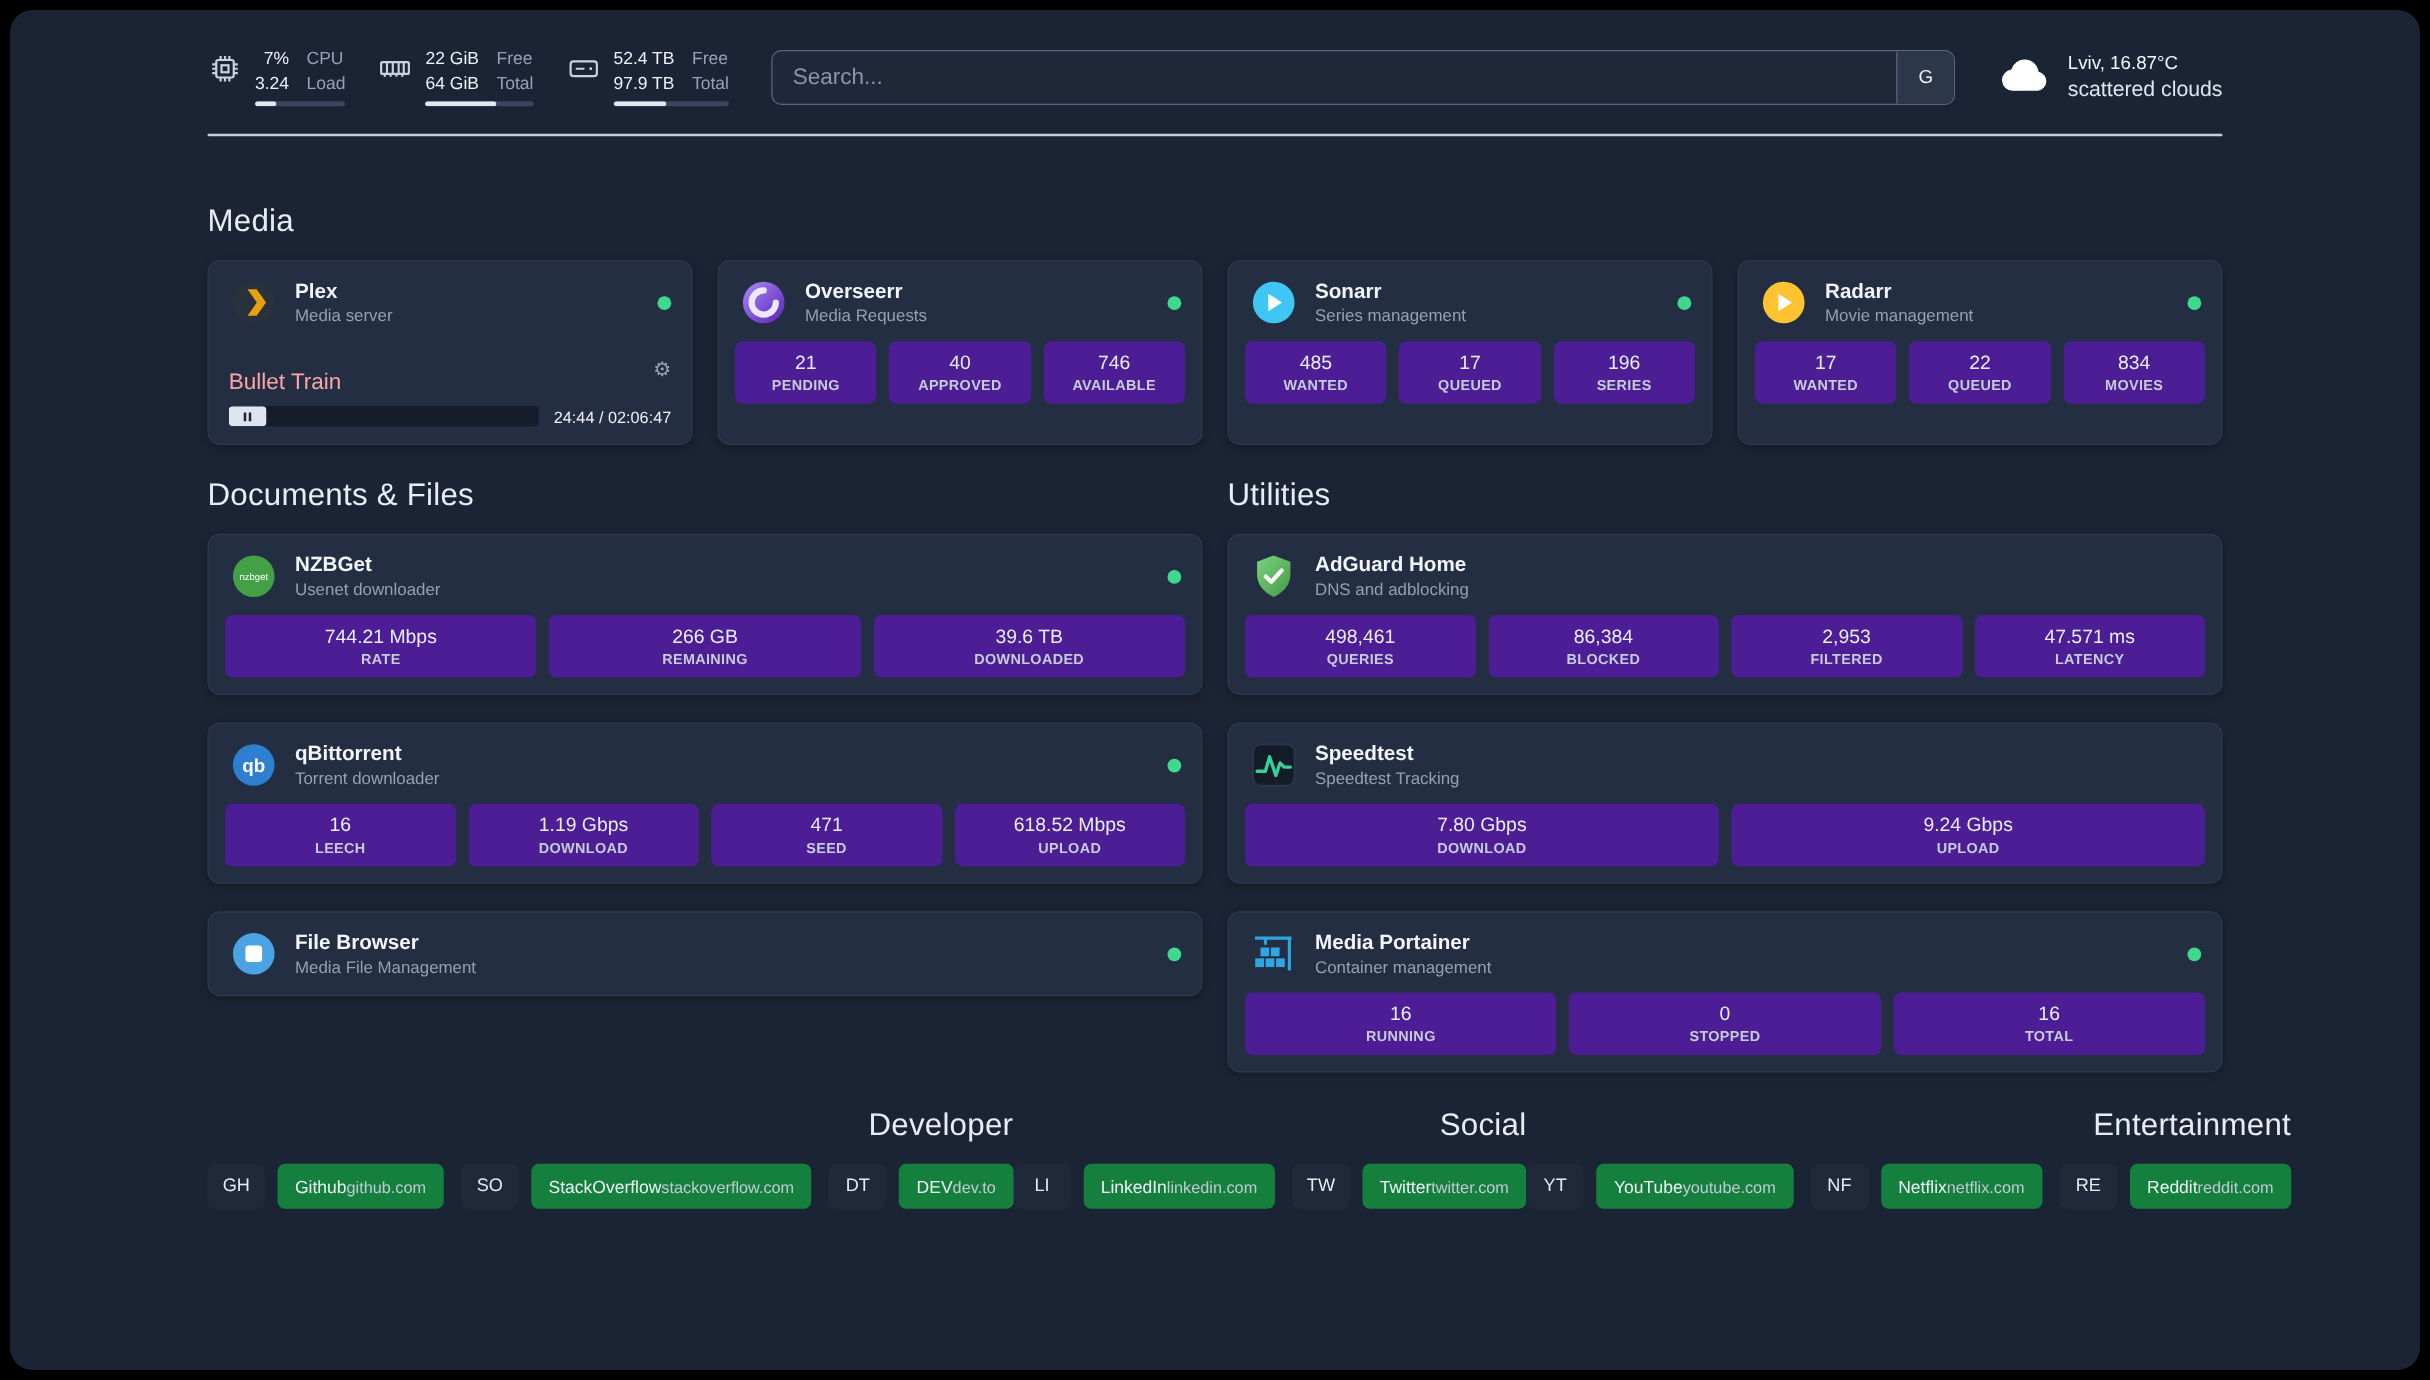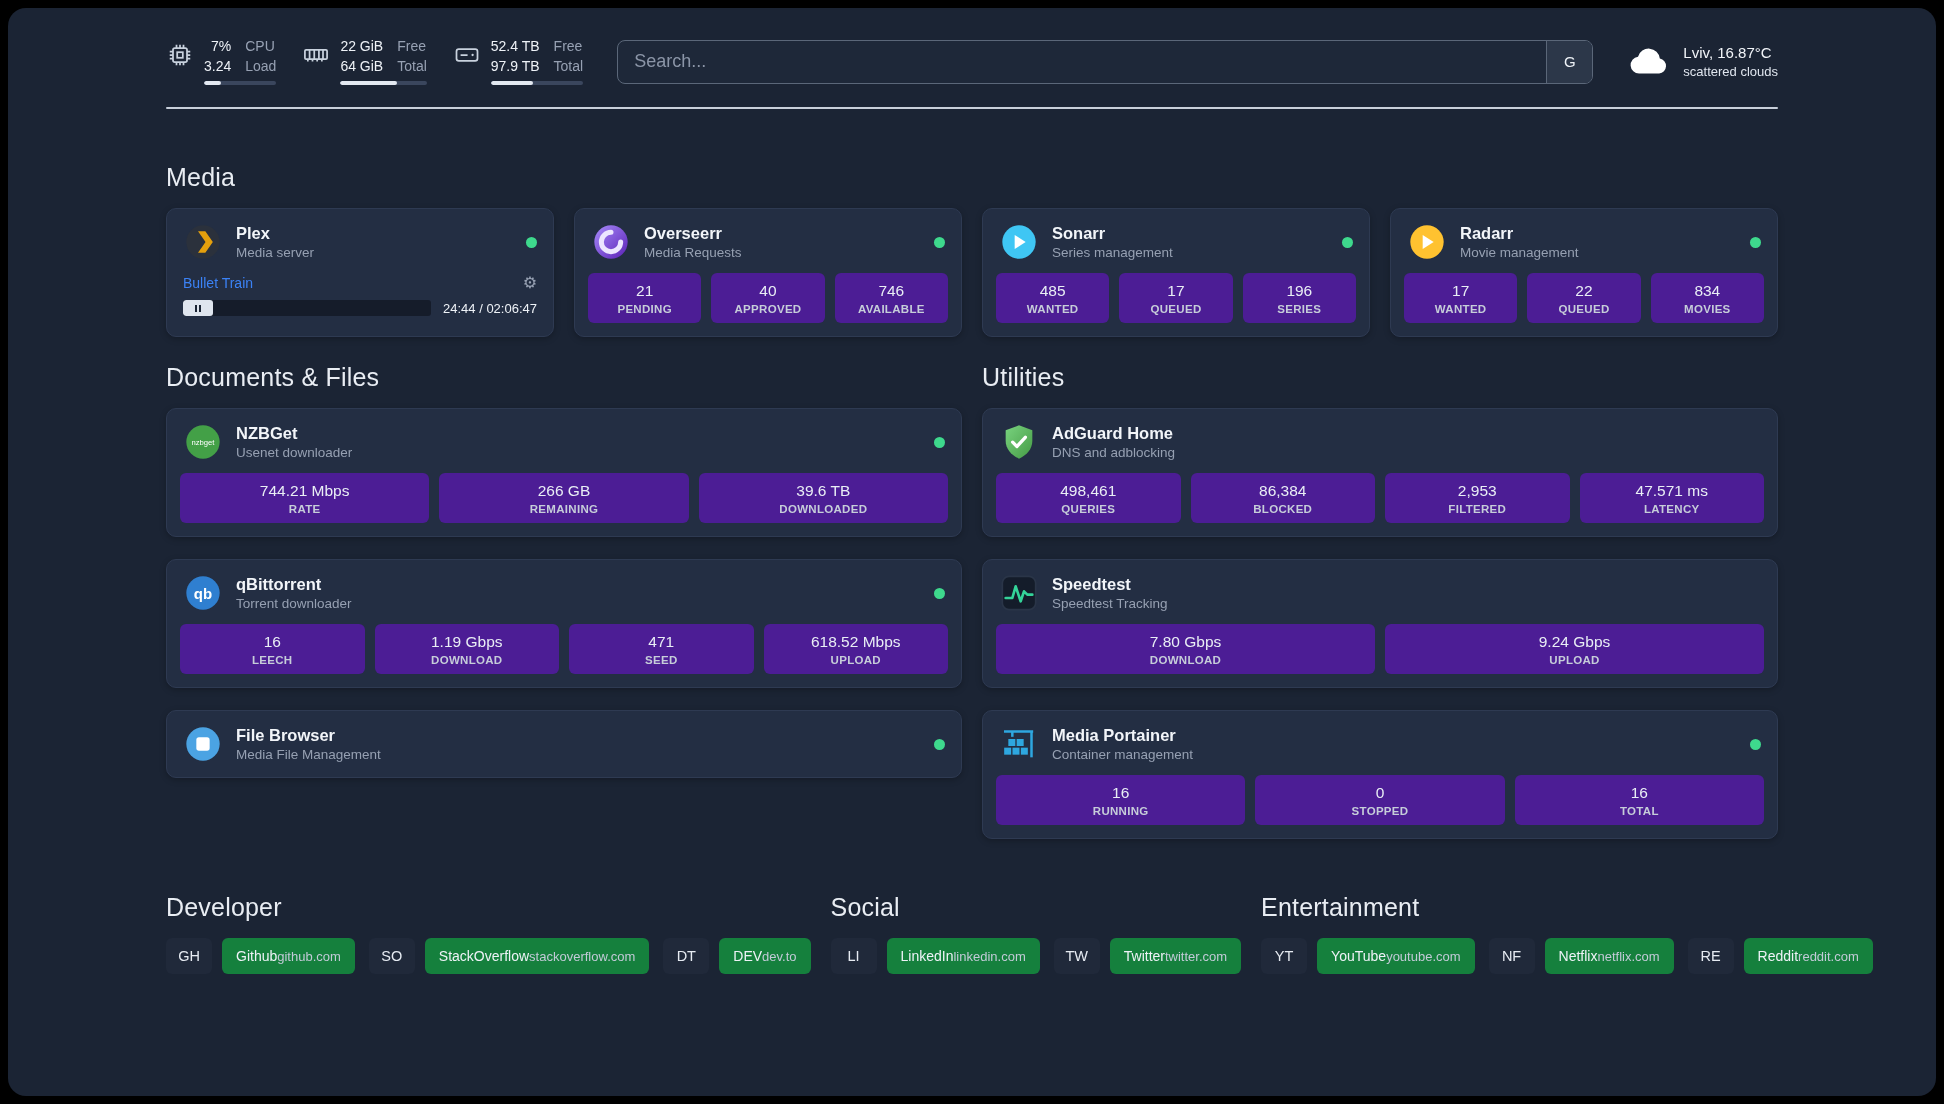--- a/index.html
+++ b/index.html
@@ -15,21 +15,21 @@
   .mval { color:#eef2f7; text-align:right; }
   .mlab { color:#97a1b3; }
   .mbar { height:4px; background:#3a465d; border-radius:2px; margin-top:6px; overflow:hidden; }
   .mfill { height:100%; background:#e3e9f1; border-radius:2px; }
   .search { flex:1; display:flex; align-items:stretch; height:44px; border:1px solid #5b6779; border-radius:8px; background:#1e2839; overflow:hidden; margin:0 8px; }
   .search input { flex:1; background:transparent; border:none; outline:none; color:#dfe5ee; font-size:18px; padding:0 16px; font-family:inherit; }
   .search input::placeholder { color:#8b95a7; }
   .gbtn { width:46px; display:flex; align-items:center; justify-content:center; background:#2c3749; border-left:1px solid #5b6779; color:#eef2f7; font-size:15px; cursor:pointer; }
   .weather { display:flex; align-items:center; gap:12px; cursor:pointer; }
   .wloc { font-size:15px; color:#f2f5f9; }
-  .wcond { font-size:13px; color:#dfe5ee; margin-top:3px; }
+  .wcond { font-size:17px; color:#dfe5ee; margin-top:3px; }
   .divider { height:2px; background:#dbe2ec; opacity:.9; margin-top:22px; border-radius:1px; }
 
   
   .h-section { font-size:25px; font-weight:500; color:#e9edf3; letter-spacing:.2px; }
   .media-head { margin-top:54px; margin-bottom:16px; }
   .grid4 { display:grid; grid-template-columns:repeat(4,1fr); gap:20px; }
   .card { background:#232e43; border:1px solid #2e3a52; border-radius:10px; box-shadow:0 2px 6px rgba(0,0,0,.25); cursor:pointer; }
   .card-head { display:flex; align-items:center; gap:13px; padding:13px 16px 11px; }
   .card-head-only { padding:13px 16px; }
   .svc-icon { width:40px; height:40px; flex:0 0 40px; }
@@ -39,34 +39,34 @@
   .svc-sub { font-size:13.5px; color:#96a0b2; margin-top:2px; white-space:nowrap; }
   .dot { width:11px; height:11px; border-radius:50%; background:#3ed98d; flex:0 0 11px; }
   .stats { display:flex; gap:10px; padding:0 13px 13px; }
   .stat { flex:1; background:#4c1d95; border-radius:6px; text-align:center; padding:9px 6px 8px; }
   .stat-val { font-size:15.5px; color:#e9eef5; }
   .stat-lab { font-size:11.5px; font-weight:700; color:#c6cdd9; margin-top:3px; letter-spacing:.3px; }
 
   
   .player { padding:2px 16px 14px; }
   .p-row1 { display:flex; align-items:center; justify-content:space-between; }
-  .p-track { font-size:14px; color:#3b82f6; }
+  .p-track { font-size:18px; color:#fca5a5;margin-top:20px; }
   .gear { color:#97a1b3; font-size:16px; cursor:pointer; font-family:"DejaVu Sans",sans-serif; line-height:1; }
   .p-row2 { display:flex; align-items:center; gap:12px; margin-top:9px; }
   .p-bar { flex:1; height:16px; background:#151c2a; border-radius:3px; position:relative; overflow:hidden; cursor:pointer; }
   .p-fill { position:absolute; left:0; top:0; bottom:0; width:30px; background:#dfe5ee; border-radius:3px; display:flex; align-items:center; justify-content:center; gap:2px; }
   .p-fill i { display:block; width:2px; height:7px; background:#1b2434; }
   .p-time { font-size:13px; color:#eef2f7; white-space:nowrap; }
 
   .cols2 { display:grid; grid-template-columns:1fr 1fr; gap:20px; margin-top:26px; }
   .col-head { margin-bottom:16px; }
   .stack { display:flex; flex-direction:column; gap:22px; }
 
   
-  .cols3 { display:grid; grid-template-columns:1fr 1fr 1fr; gap:20px; margin-top:54px; }
+  .cols3 { display:grid; grid-template-columns:1fr 1fr 1fr; margin-top:28px;text-align:right; }
   .bm-rows { display:flex; flex-direction:row; gap:14px; margin-top:16px; }
   .bm-row { display:flex; align-items:center; gap:10px; cursor:pointer; }
   .bm-abbr { width:46px; height:36px; display:flex; align-items:center; justify-content:center; font-size:14.5px; color:#e6ebf2; background:#20293a; border-radius:6px; flex:0 0 46px; }
   .bm-pill { flex:1; height:36px; display:flex; align-items:center; justify-content:space-between; background:#15803d; border-radius:6px; padding:10px 14px; }
   .bm-name { font-size:14px; color:#eef2f7; }
   .bm-url { font-size:13px; color:#c2cad7; }
 </style>
 </head>
 <body>
 

